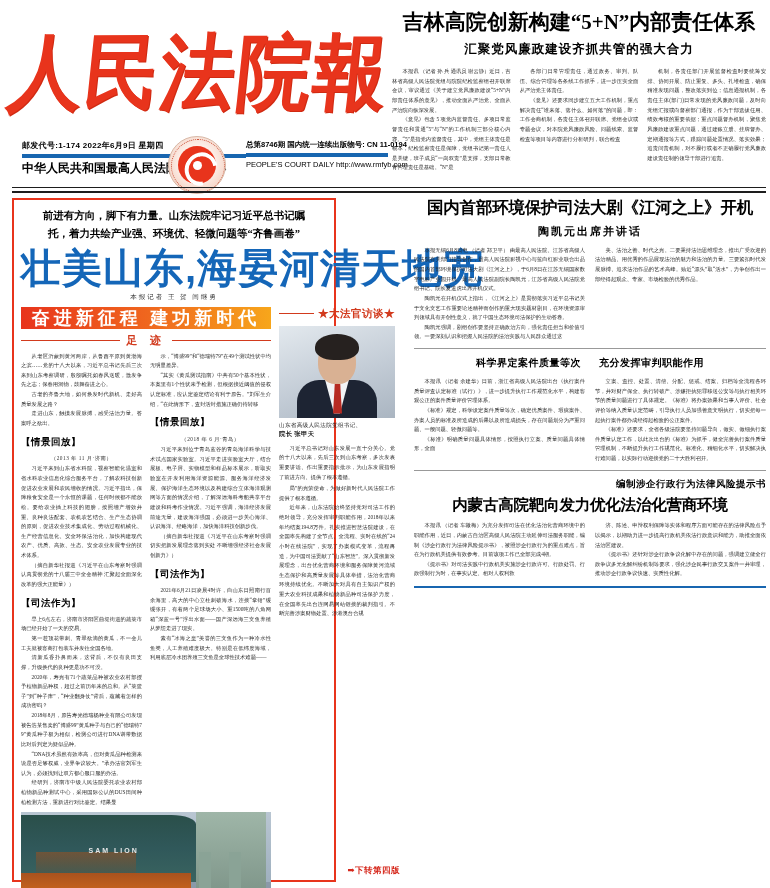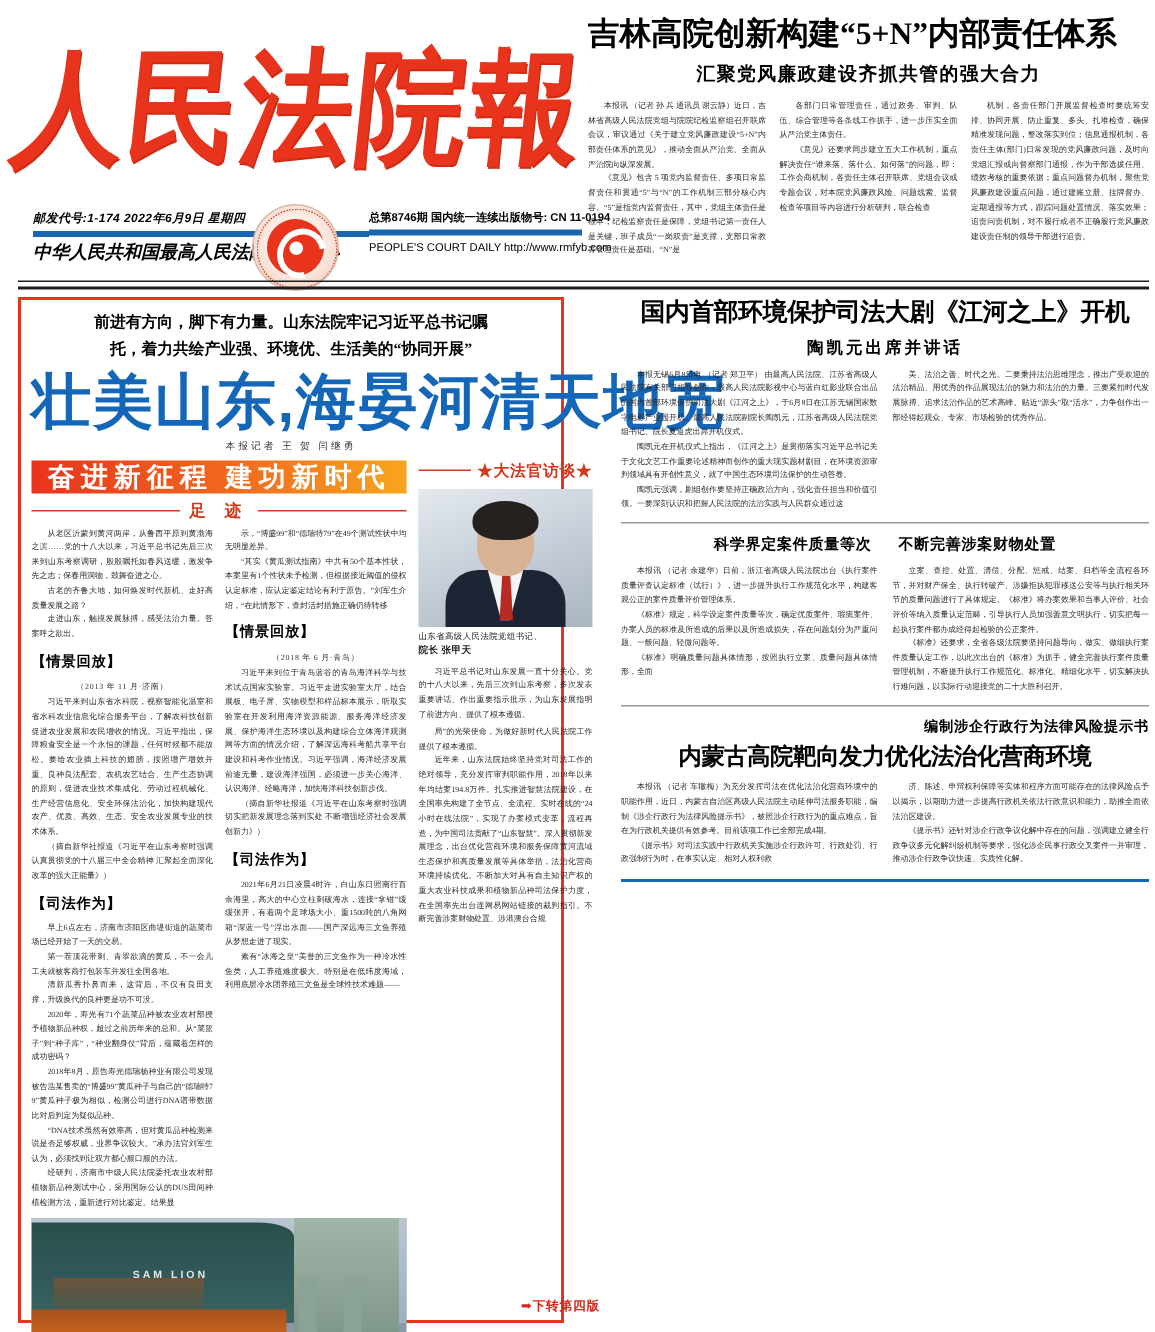--- a/index.html
+++ b/index.html
@@ -18,21 +18,21 @@
   .mh-left{position:absolute;left:0;top:0;width:388px;height:196px;}
   .logo-wrap{position:absolute;left:24px;top:18px;width:350px;height:110px;
     display:flex;align-items:center;justify-content:center;}
   .logo-text{
     font-family:"Liberation Serif","DejaVu Serif",serif;
     font-weight:bold;font-size:74px;color:#e8341c;letter-spacing:2px;
     line-height:1;white-space:nowrap;
     transform:skewX(-6deg) scaleY(1.12);
     text-shadow:1px 1px 0 #d02a12;
   }
-  .mh-info{position:absolute;left:22px;top:140px;width:240px;font-style:italic;}
+  .mh-info{position:absolute;left:22px;top:140px;width:240px;}
   .mh-line1{font-size:8px;color:#000;letter-spacing:0.3px;white-space:nowrap;
     font-family:"Liberation Sans","DejaVu Sans",sans-serif;font-weight:bold;}
   .mh-rule{height:4px;background:#1866b0;margin:3px 0 2px 0;width:224px;}
   .mh-line2{font-size:12px;color:#000;font-weight:bold;white-space:nowrap;
     font-family:"Liberation Sans","DejaVu Sans",sans-serif;}
   .mh-seal{position:absolute;left:168px;top:136px;width:58px;height:58px;}
   .seal-outer{width:56px;height:56px;border-radius:50%;
     background:radial-gradient(circle at 50% 45%, #ffffff 0%,#fdf0ea 40%,#f6d9cc 70%,#eec3b0 100%);
     border:1px solid #d8b8a6;position:relative;overflow:hidden;}
   .seal-inner{position:absolute;left:9px;top:9px;width:38px;height:38px;border-radius:50%;
@@ -44,35 +44,35 @@
     border:1px dotted #c8462c;}
   .mh-right{position:absolute;left:246px;top:140px;width:142px;}
   .mh-r1{font-size:7.5px;color:#000;white-space:nowrap;
     font-family:"Liberation Sans","DejaVu Sans",sans-serif;font-weight:bold;}
   .mh-r-rule{height:4px;background:#1866b0;margin:3px 0 3px 0;width:142px;}
   .mh-r2{font-size:7.5px;color:#000;white-space:nowrap;
     font-family:"Liberation Sans","DejaVu Sans",sans-serif;}
 
   
   .topright{position:absolute;left:392px;top:4px;width:374px;height:188px;}
-  .tr-head{font-size:21px;font-weight:bold;text-align:left;color:#000;
+  .tr-head{font-size:21px;font-weight:bold;text-align:center;color:#000;
     letter-spacing:0px;line-height:1.15;white-space:nowrap;margin-top:6px;}
   .tr-sub{font-size:12.5px;font-weight:bold;text-align:center;color:#000;
     margin-top:7px;letter-spacing:1px;}
   .tr-cols{display:flex;gap:9px;margin-top:9px;}
   .tr-col{flex:1;}
 
   
   .body-txt{font-size:5.3px;line-height:1.82;text-align:justify;color:#2a2a2a;
     font-family:"Liberation Serif","DejaVu Serif",serif;
     -webkit-hyphens:auto;hyphens:auto;word-break:break-all;}
   .body-txt p{margin:0 0 0 0;text-indent:10.6px;}
 
   
-  .feature{position:absolute;left:12px;top:198px;width:364px;height:684px;
+  .feature{position:absolute;left:12px;top:198px;width:324px;height:684px;
     border:2px solid #e8341c;box-sizing:border-box;padding:6px 7px;}
   .ft-kicker{font-size:10.5px;line-height:1.5;font-weight:bold;color:#000;
     text-align:center;letter-spacing:0px;margin:2px 2px 0 2px;}
   .ft-title{font-size:40px;font-weight:bold;color:#1466b8;text-align:center;
     letter-spacing:1px;line-height:1.1;margin:4px 0 2px 0;white-space:nowrap;
     font-family:"Liberation Sans","DejaVu Sans",sans-serif;}
   .ft-byline{font-size:6.5px;text-align:center;color:#333;letter-spacing:2px;margin:3px 0 5px 0;}
 
   .ft-banner{height:22px;background:linear-gradient(90deg,#e8341c 0%,#f06b1e 55%,#f7a61b 100%);
     display:flex;align-items:center;justify-content:center;width:250px;}
@@ -199,21 +199,21 @@
         </div>
       </div>
     </div>
   </div>
 
   <div class="topsep2"></div>
   <div class="topsep"></div>
 
   <div class="feature">
     <div class="ft-kicker">前进有方向，脚下有力量。山东法院牢记习近平总书记嘱</div>
-    <div class="ft-kicker">托，着力共绘产业强、环境优、生活美的“协同开展”</div>
+    <div class="ft-kicker">托，着力共绘产业强、环境优、轻微问题等“齐鲁画卷”</div>
     <div class="ft-title">壮美山东,海晏河清天地宽</div>
     <div class="ft-byline">本报记者  王 贺  闫继勇</div>
 
     <div class="ft-row">
 
       <div class="ft-left">
         <div class="ft-banner">
           <span>奋进新征程  建功新时代</span>
         </div>
 
@@ -319,21 +319,21 @@
         </div>
       </div>
     </div>
 
     <div class="hr-thin"></div>
 
     <div class="art">
       <div class="art-sub two">
         <span>科学界定案件质量等次</span>
         &nbsp;&nbsp;&nbsp;&nbsp;
-        <span>不断完善涉案财物处置</span>
+        <span>充分发挥审判职能作用</span>
       </div>
       <div class="art-cols">
         <div class="body-txt">
           <p>本报讯 （记者 余建华）日前，浙江省高级人民法院出台《执行案件质量评查认定标准（试行）》，进一步提升执行工作规范化水平，构建客观公正的案件质量评价管理体系。</p>
           <p>《标准》规定，科学设定案件质量等次，确定优质案件、瑕疵案件、办案人员的标准及所造成的后果以及所造成损失，存在问题划分为严重问题、一般问题、轻微问题等。</p>
           <p>《标准》明确质量问题具体情形，按照执行立案、质量问题具体情形，全面</p>
         </div>
         <div class="body-txt">
           <p>立案、查控、处置、清偿、分配、惩戒、结案、归档等全流程各环节，并对财产保全、执行转破产、涉嫌拒执犯罪移送公安等与执行相关环节的质量问题进行了具体规定。《标准》将办案效果和当事人评价、社会评价等纳入质量认定范畴，引导执行人员加强善意文明执行，切实把每一起执行案件都办成经得起检验的公正案件。</p>
           <p>《标准》还要求，全省各级法院要坚持问题导向，做实、做细执行案件质量认定工作，以此次出台的《标准》为抓手，健全完善执行案件质量管理机制，不断提升执行工作规范化、标准化、精细化水平，切实解决执行难问题，以实际行动迎接党的二十大胜利召开。</p>

